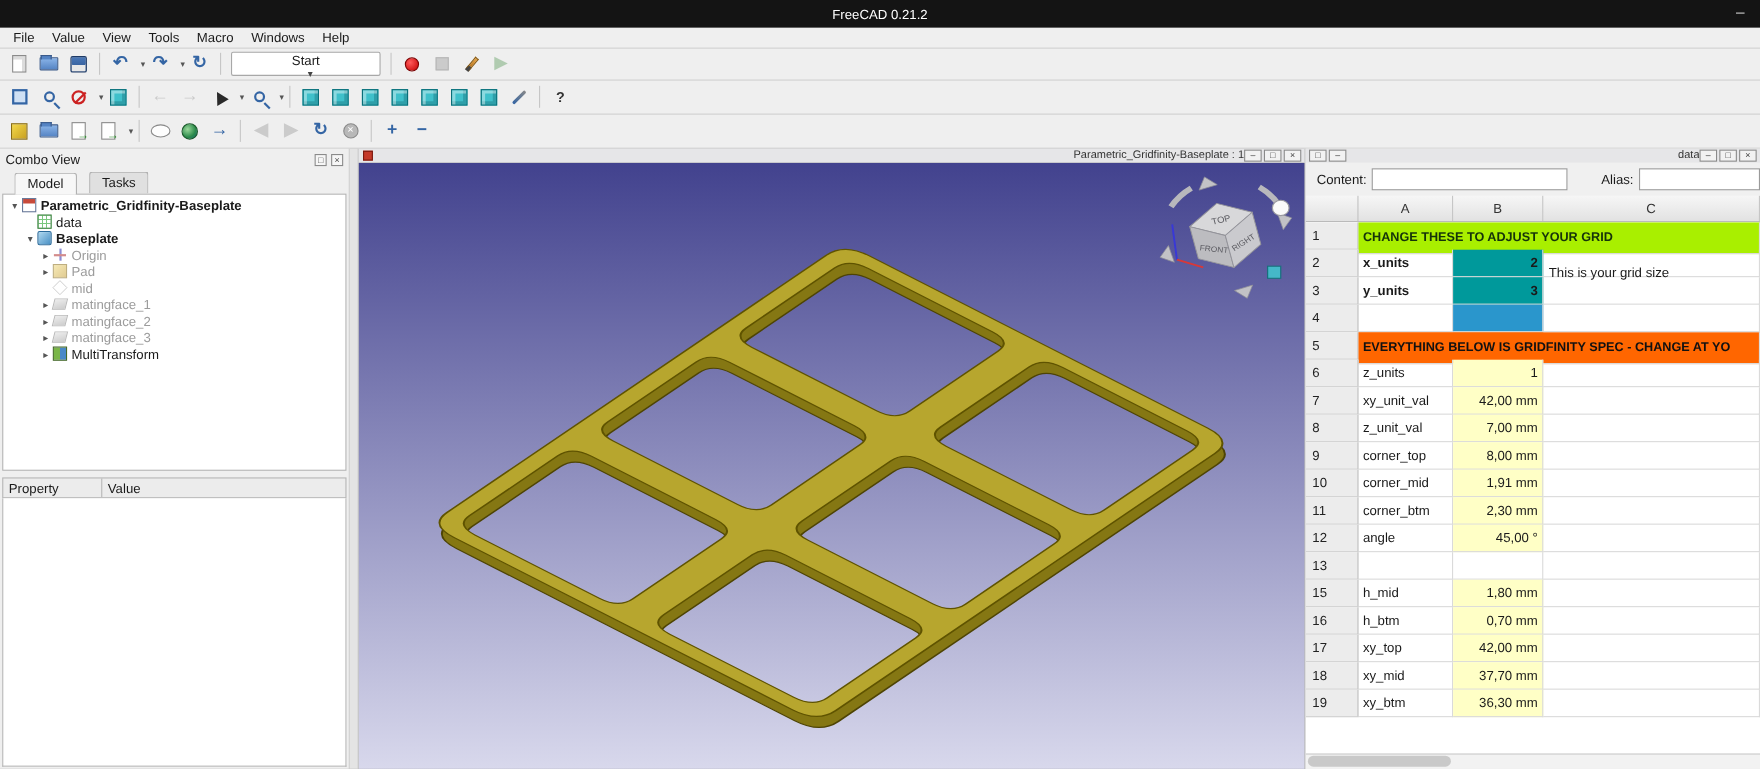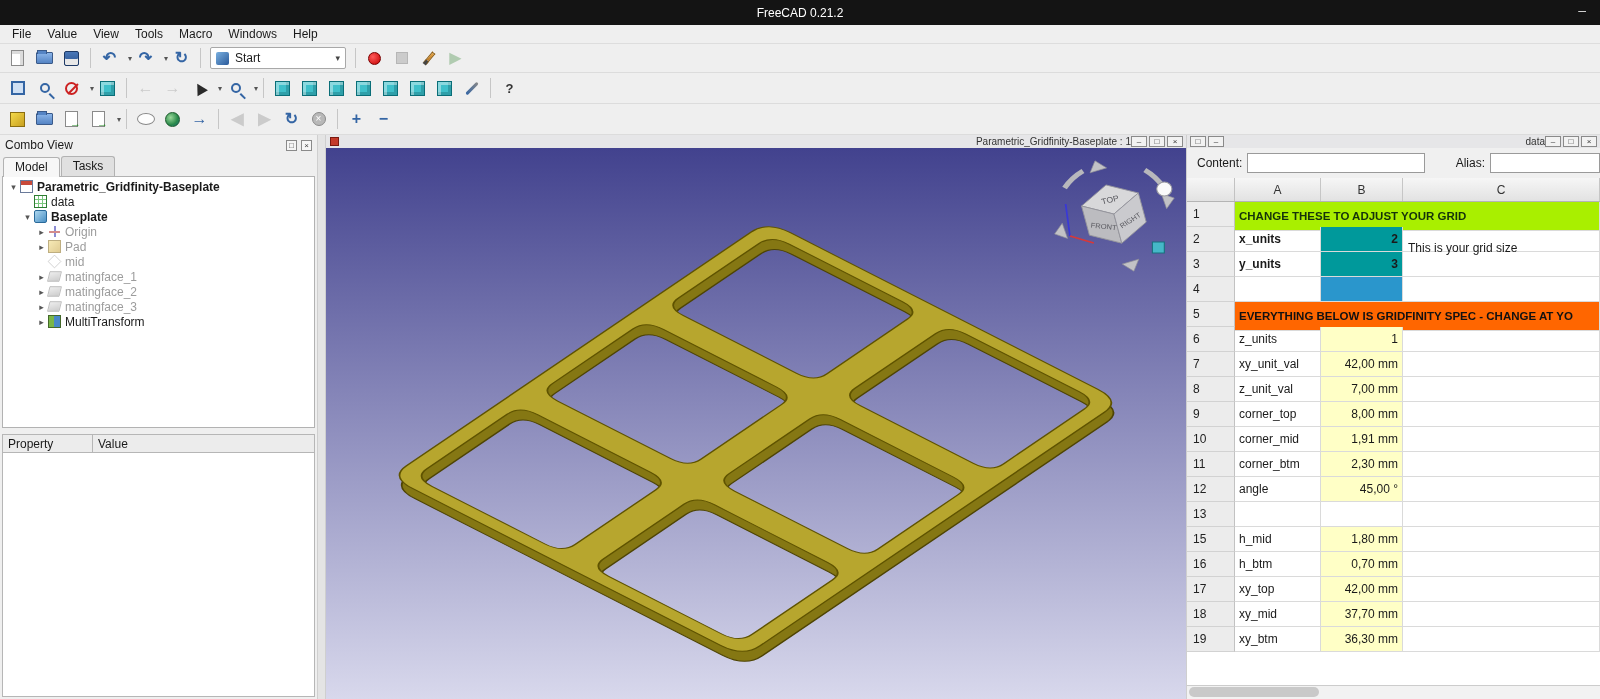--- a/index.html
+++ b/index.html
@@ -63,37 +63,37 @@
               background:radial-gradient(circle at 35% 35%, #9ad89a, #2a8a4a 60%, #1a6a8a); }
   .ic-stopx { width:14px; height:14px; border-radius:50%; background:#b8b8b8; border:1px solid #8a8a8a;
               color:#fff; font-size:10px; line-height:12px; text-align:center; }
   .i-box { width:15px; height:15px; border:1px solid #777; background:#fff; }
   .i-box.yellow { background:linear-gradient(135deg,#f4d94a,#c8a020); border-color:#8a6d10; }
   .i-oval { width:18px; height:12px; border:1px solid #888; border-radius:50%; background:#fdfdfd; }
   .ic-export { width:13px; height:16px; background:#fff; border:1px solid #8a8a8a; position:relative; }
   .ic-export::after { content:"→"; position:absolute; right:-4px; bottom:-3px; color:#2a8a2a; font-size:11px; font-weight:bold; }
 
   .wb-select { height:22px; min-width:136px; background:#fff; border:1px solid #a8a8a8; border-radius:2px;
-               display:flex; align-items:center; padding:0 5px; margin:0 4px; cursor:default; }
+               display:flex; align-items:center; padding:0 5px; margin:0 4px; cursor:default;flex-direction:column; }
   .wb-icon { width:13px; height:13px; background:linear-gradient(135deg,#7ab0e0,#2a5a9a); border-radius:2px; margin-right:6px; }
   .wb-text { flex:1; }
   .wb-arrow { font-size:9px; color:#444; margin-left:8px; }
 
   
   .main { display:flex; height:564px; }
 
   
   .left-panel { width:318px; background:#efefef; display:flex; flex-direction:column; border-right:1px solid #cfcfcf; }
   .panel-header { height:20px; display:flex; align-items:center; justify-content:space-between; padding:0 5px; }
   .ph-btns { display:flex; gap:4px; }
   .ph-btn { width:11px; height:11px; border:1px solid #8a8a8a; background:#f6f6f6; font-size:8px;
             line-height:9px; text-align:center; color:#444; cursor:default; }
   .tabs { height:21px; display:flex; align-items:flex-end; padding-left:3px; gap:1px; }
   .tab { padding:2px 11px 3px; border:1px solid #b2b2b2; border-bottom:none; background:#e0e0e0;
-         border-radius:3px 3px 0 0; cursor:default; }
+         border-radius:3px 3px 0 0; cursor:default;margin-left:10px; }
   .tab.active { background:#f7f7f7; position:relative; top:1px; }
   .tree { height:252px; margin:0 2px; background:#fff; border:1px solid #b2b2b2; overflow:hidden; padding-top:2px; }
   .tree-row { height:15px; display:flex; align-items:center; cursor:default; }
   .tree-arrow { width:13px; font-size:9px; color:#555; text-align:center; }
   .ticon { width:13px; height:13px; margin-right:4px; flex:none; }
   .ticon.dim { opacity:.55; }
   .t-document { background:#fff; border:1px solid #6a7a9a; box-shadow: inset 0 4px 0 #c84a3a; }
   .t-spreadsheet { background:#fff; border:1px solid #2e7d32;
       background-image: repeating-linear-gradient(0deg, transparent 0 3px, #7ac87e 3px 4px),
                         repeating-linear-gradient(90deg, transparent 0 3px, #7ac87e 3px 4px); }

